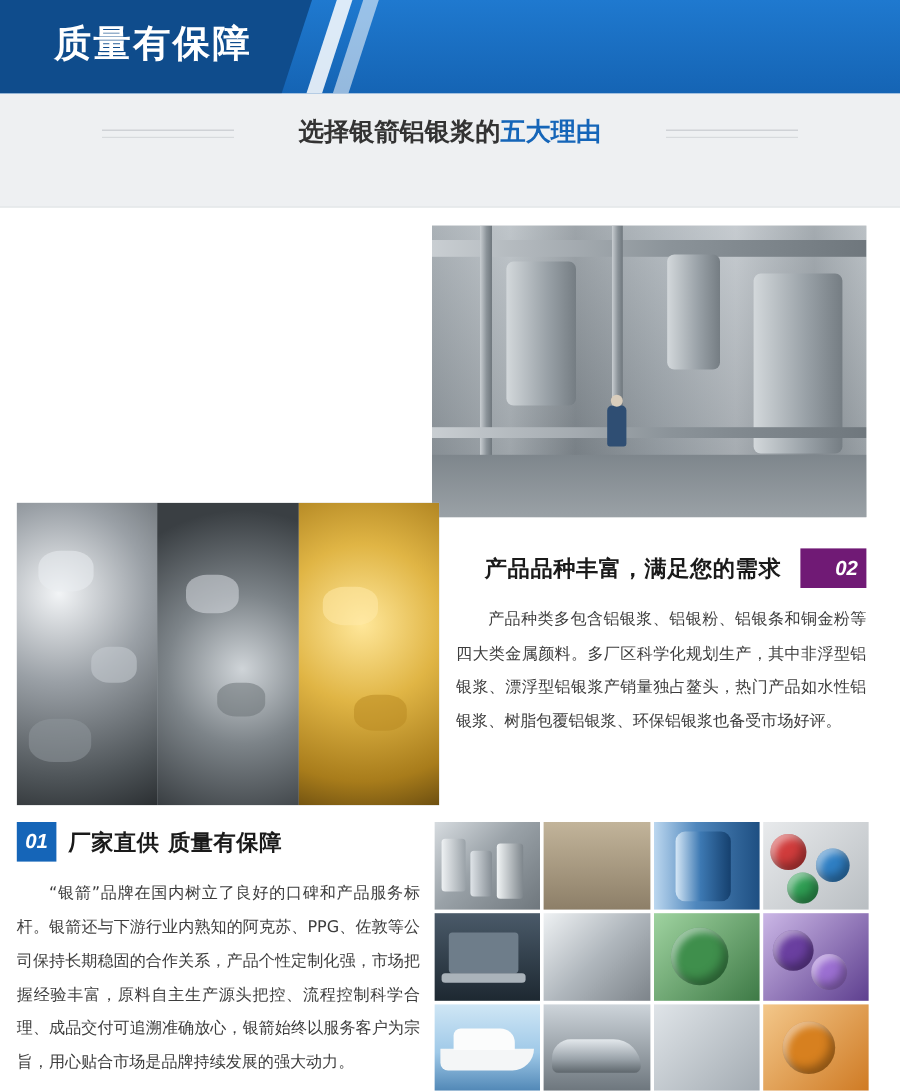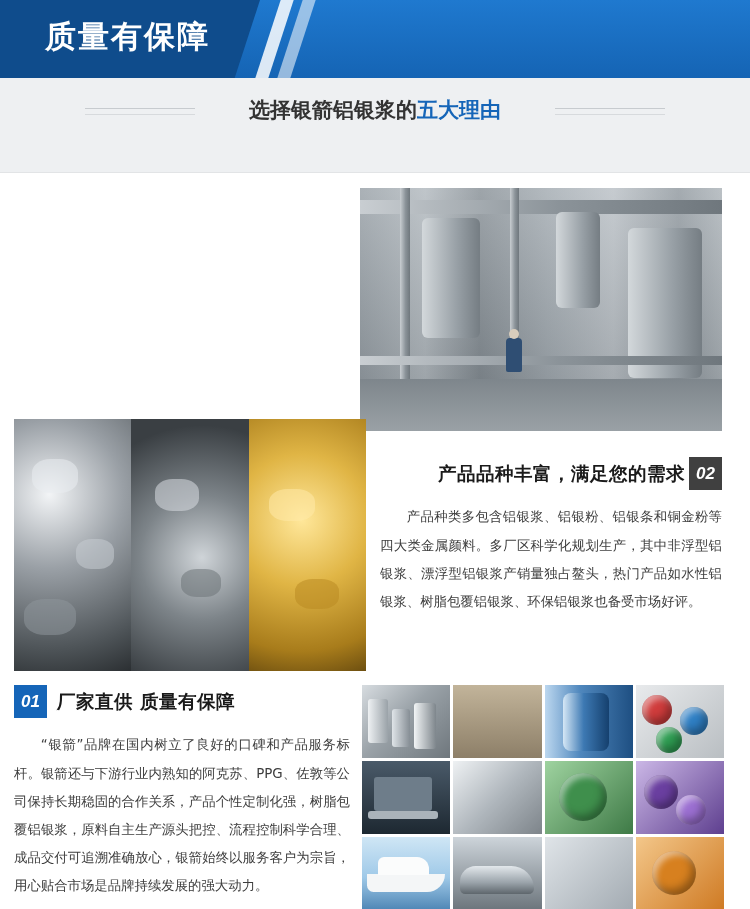--- a/index.html
+++ b/index.html
@@ -134,21 +134,21 @@
     line-height: 33px;
     text-align: center;
     color: #ffffff;
     font-size: 17px;
     font-weight: bold;
     font-style: italic;
     font-family: "Liberation Sans", sans-serif;
     vertical-align: middle;
   }
   .num-badge.blue { background: #1565b8; }
-  .num-badge.navy { background: #404040; }
+  .num-badge.navy { background: #701a75; padding-left: 22px; }
 
   .head-row {
     display: flex;
     align-items: center;
     gap: 10px;
   }
   .head-title {
     font-size: 18.5px;
     font-weight: bold;
     color: #1a1a1a;
@@ -196,21 +196,21 @@
   }
   .sec2-text {
     width: 370px;
     padding: 38px 14px 0 14px;
     box-sizing: border-box;
   }
   .sec2-head {
     display: flex;
     align-items: center;
     justify-content: flex-end;
-    gap: 4px;
+    gap: 16px;
   }
 
   
   .sec3 {
     display: flex;
     height: 239px;
     box-sizing: border-box;
     padding-top: 14px;
   }
   .sec3-text {
@@ -390,21 +390,21 @@
       <p class="body-text indent">产品种类多包含铝银浆、铝银粉、铝银条和铜金粉等四大类金属颜料。多厂区科学化规划生产，其中非浮型铝银浆、漂浮型铝银浆产销量独占鳌头，热门产品如水性铝银浆、树脂包覆铝银浆、环保铝银浆也备受市场好评。</p>
     </div>
   </div>
 
   <div class="section sec3">
     <div class="sec3-text">
       <div class="head-row">
         <span class="num-badge blue">01</span>
         <span class="head-title">厂家直供 质量有保障</span>
       </div>
-      <p class="body-text indent">“银箭”品牌在国内树立了良好的口碑和产品服务标杆。银箭还与下游行业内熟知的阿克苏、PPG、佐敦等公司保持长期稳固的合作关系，产品个性定制化强，树脂包覆铝银浆，原料自主生产源头把控、流程控制科学合理、成品交付可追溯准确放心，银箭始终以服务客户为宗旨，用心贴合市场是品牌持续发展的强大动力。</p>
+      <p class="body-text indent">“银箭”品牌在国内树立了良好的口碑和产品服务标杆。银箭还与下游行业内熟知的阿克苏、PPG、佐敦等公司保持长期稳固的合作关系，产品个性定制化强，市场把握经验丰富，原料自主生产源头把控、流程控制科学合理、成品交付可追溯准确放心，银箭始终以服务客户为宗旨，用心贴合市场是品牌持续发展的强大动力。</p>
     </div>
     <div class="sec3-img photo p3">
       <div class="cell c-pipes">
         <div class="cyl" style="left:6px;top:14px;width:20px;height:44px;background:linear-gradient(90deg,#eef1f3,#9aa2a8);"></div>
         <div class="cyl" style="left:30px;top:24px;width:18px;height:38px;background:linear-gradient(90deg,#dfe4e8,#868e95);"></div>
         <div class="cyl" style="left:52px;top:18px;width:22px;height:46px;background:linear-gradient(90deg,#f2f5f6,#7e868c);"></div>
       </div>
       <div class="cell c-factory"></div>
       <div class="cell c-blue-cyl">
         <div class="cyl" style="left:18px;top:8px;width:46px;height:58px;border-radius:8px;background:linear-gradient(90deg,#d5e7f6,#3d79b3 45%,#15406e);"></div>

